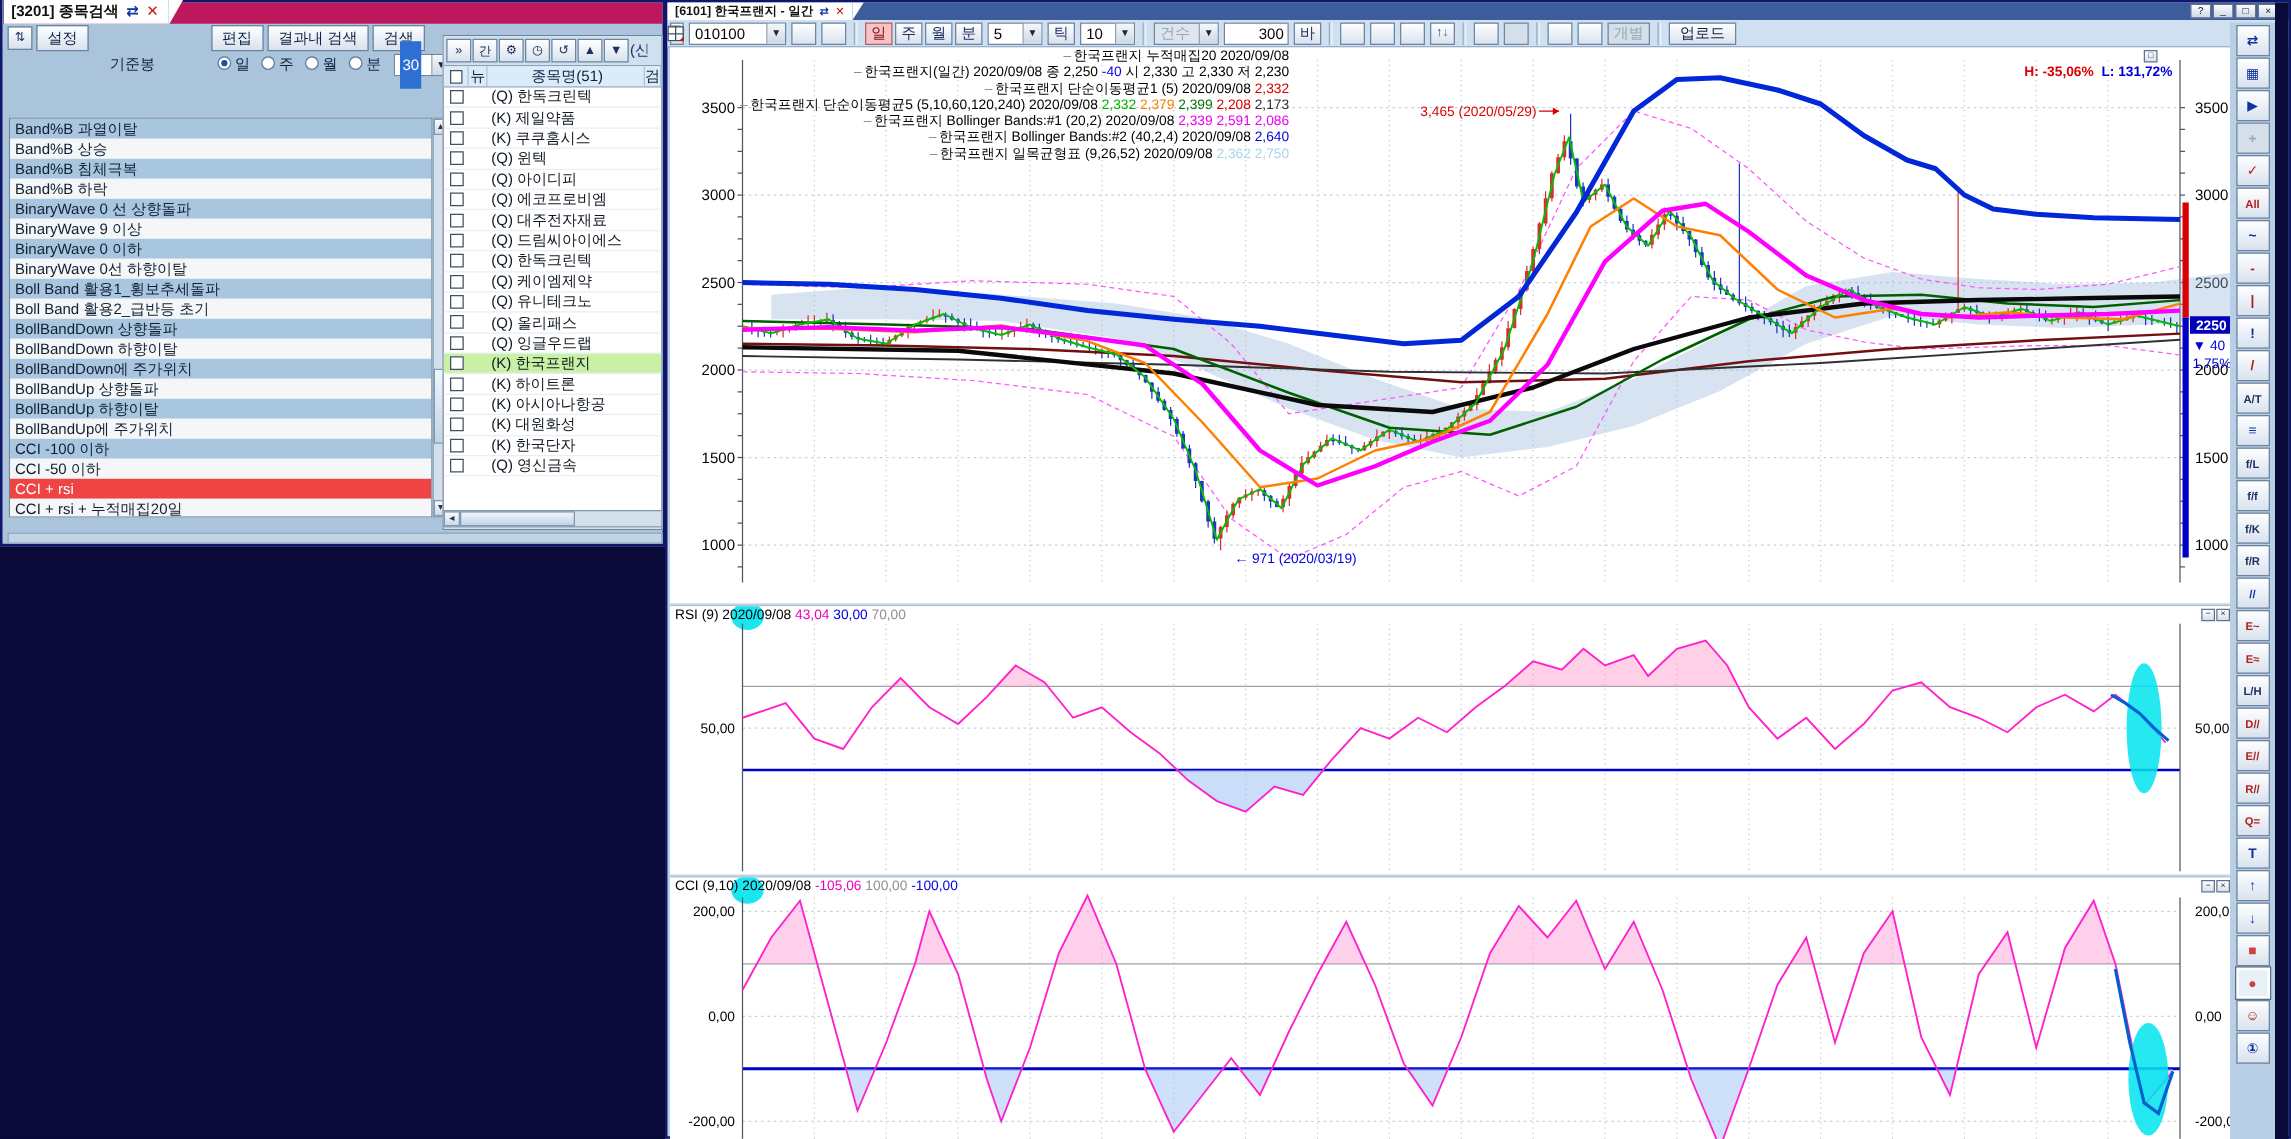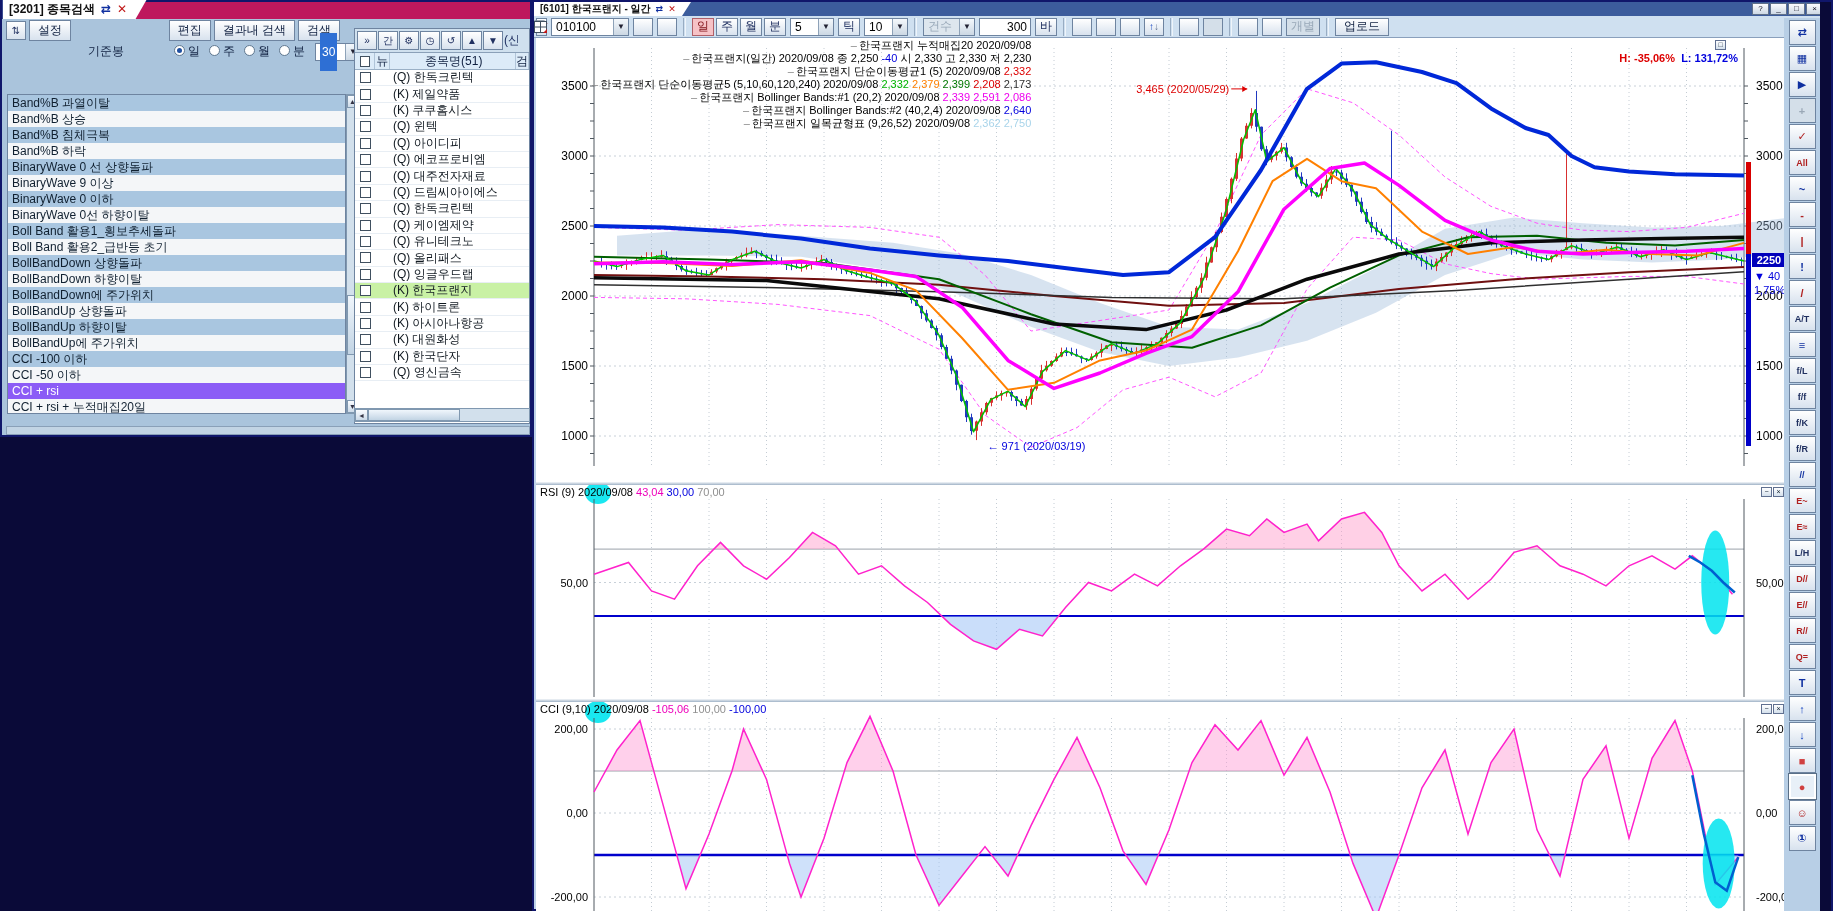--- a/index.html
+++ b/index.html
@@ -25,21 +25,21 @@
   .radio{width:11px;height:11px;border-radius:50%;background:#fff;border:1px solid #607890;display:inline-block;position:relative;top:1px;margin-right:3px;}
   .radio.on:after{content:"";position:absolute;left:2px;top:2px;width:5px;height:5px;border-radius:50%;background:#2050a0;}
   .combo{background:#fff;border:1px solid #6e84a0;display:inline-flex;align-items:center;height:18px;padding-left:4px;position:relative;}
   .combo .arr{margin-left:auto;width:15px;height:100%;background:linear-gradient(#f4f8fc,#ccd8e4);border-left:1px solid #8ea2b8;
     display:flex;align-items:center;justify-content:center;font-size:8px;color:#223;}
   .selval{background:#2e6fd4;color:#fff;padding:12px 2px;}
   #condlist{position:absolute;left:5px;top:92px;width:339px;height:320px;background:#fff;border:1px solid #6e84a0;overflow:hidden;}
   .cond{height:16px;line-height:16px;padding-left:4px;color:#102030;white-space:nowrap;cursor:pointer;}
   .cond:nth-child(odd){background:#a9c6e0;}
   .cond:nth-child(even){background:#f4f6f8;}
-  .cond.sel{background:#8b5cf6;color:#fff;}
+  .cond.sel{background:#ef4444;color:#fff;}
   .vscroll{position:absolute;left:344px;top:92px;width:13px;height:320px;background:#d2e0ec;border:1px solid #8098b0;}
   .sbtn{height:13px;background:linear-gradient(#fafcff,#ccdaE8);border:1px solid #8098b0;font-size:7px;color:#334;
     display:flex;align-items:center;justify-content:center;}
   .thumb{background:linear-gradient(#f0f6fc,#c2d4e4);border:1px solid #8098b0;}
   
   #stockpane{position:absolute;left:352px;top:26px;width:176px;height:396px;background:#fff;border:1px solid #6e84a0;}
   .stoolbar{display:flex;gap:1px;padding:2px;background:#cfe0ee;border-bottom:1px solid #8aa0b8;height:24px;}
   .tbtn{width:20px;height:19px;background:linear-gradient(#ffffff,#d8e2ee);border:1px solid #6e84a0;
     display:flex;align-items:center;justify-content:center;font-size:10px;color:#203060;cursor:pointer;}
   .shead{display:flex;background:#dcebf8;border-bottom:1px solid #9ab0c6;height:17px;align-items:center;color:#102040;}

